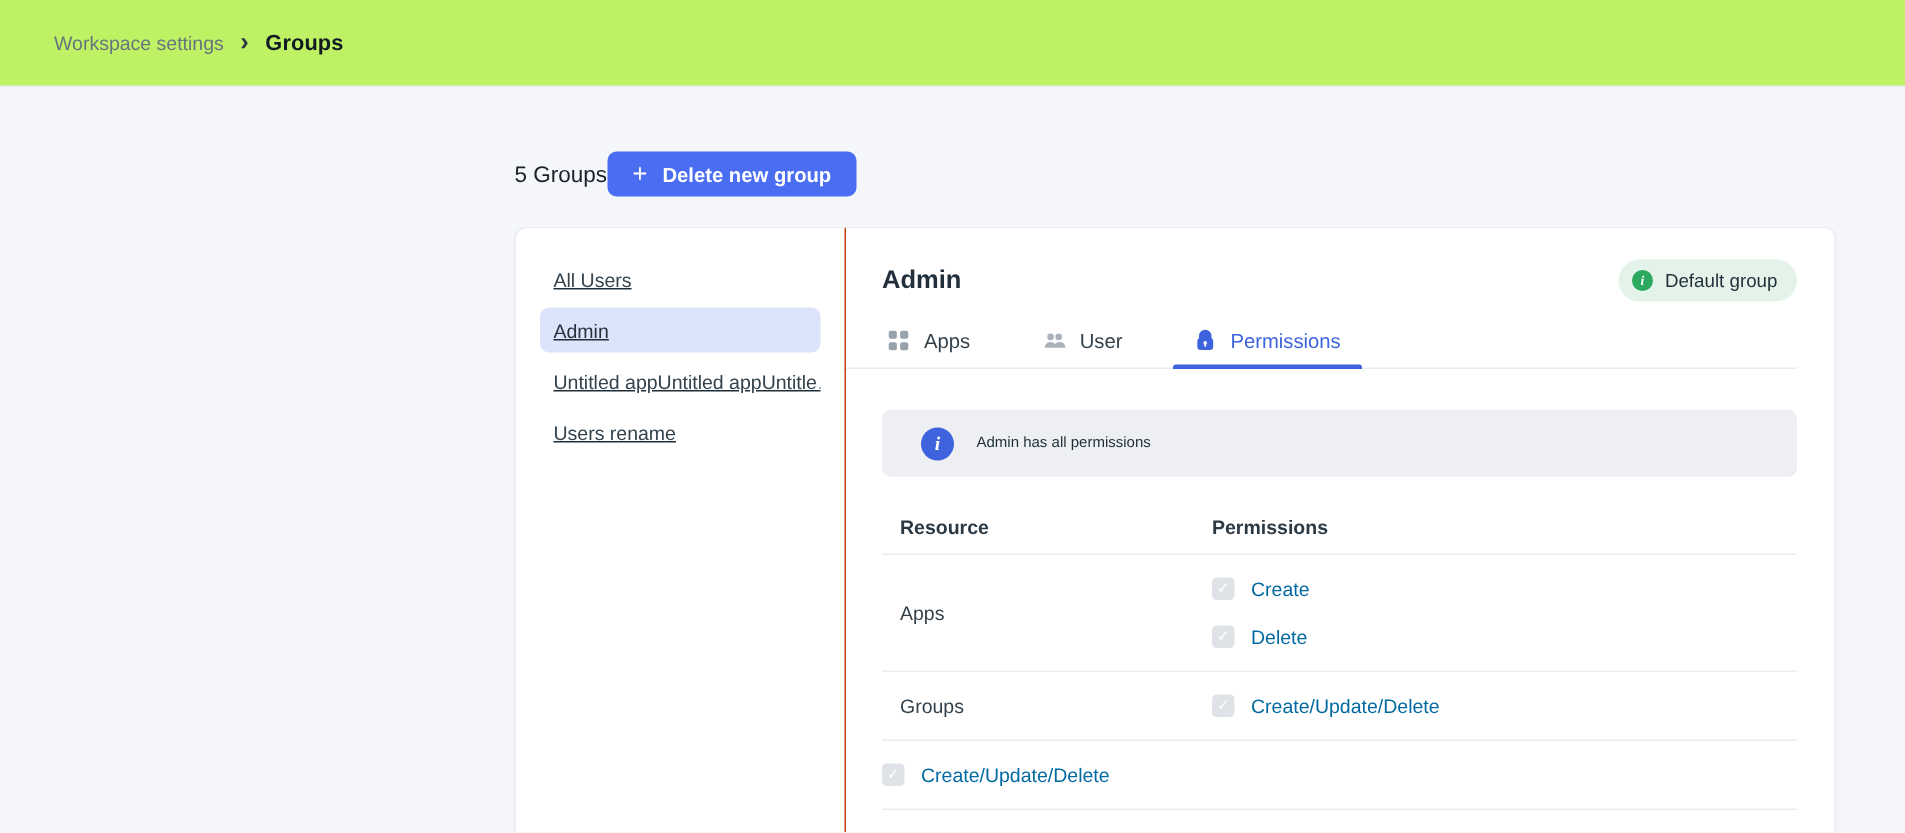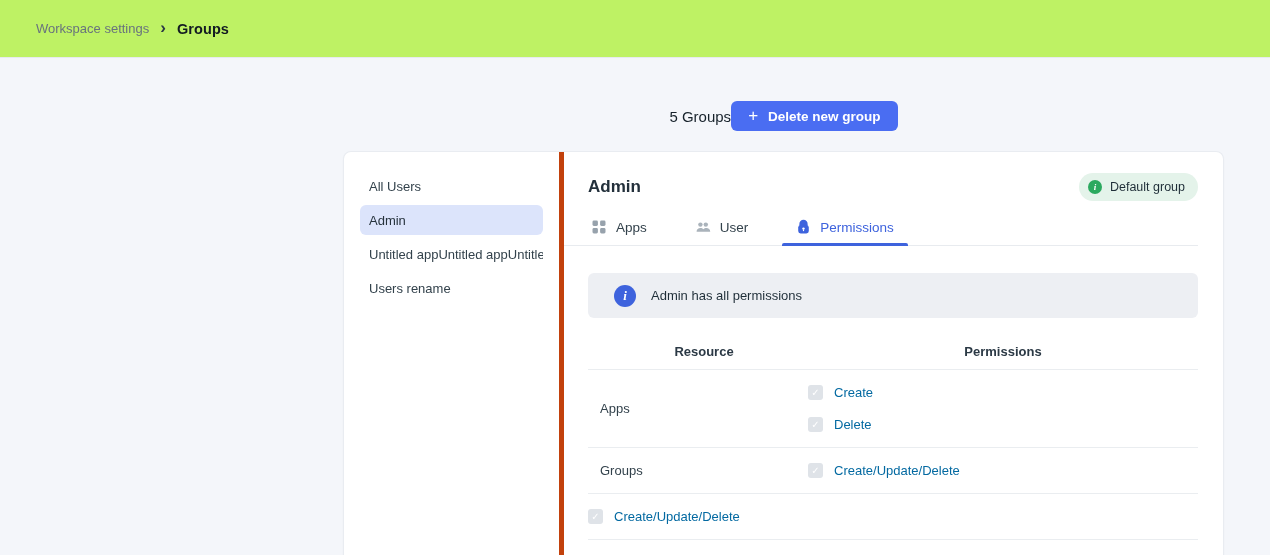--- a/index.html
+++ b/index.html
@@ -24,21 +24,21 @@
     font-size: 17px; font-weight: 700; color: #2b3945;
     margin: 0 11px; line-height: 1; transform: translateY(-1px);
   }
   .crumb-current { font-size: 14.5px; font-weight: 700; color: #121a22; letter-spacing: .1px; }
 
   
   .toolbar {
     margin: 43px 46px 0 343px;
     display: flex;
     align-items: center;
-    justify-content: center;
+    justify-content: flex-start;
     height: 30px;
   }
   .groups-count { font-size: 15px; font-weight: 500; color: #17222b; }
   .create-btn {
     height: 30px;
     background: #4a6df2;
     color: #ffffff;
     border: none;
     border-radius: 6px;
     padding: 0 17px;
@@ -63,22 +63,23 @@
     border-radius: 8px 8px 0 0;
     box-shadow: 0 1px 2px rgba(30,41,59,0.03);
     display: flex;
     overflow: hidden;
   }
 
   
   .group-list {
     width: 220px;
     flex: 0 0 220px;
-    border-right: 5px solid #c2410c;
+    border-right: 1px solid #c2410c;
     padding-top: 19px;
+    text-decoration: underline;
   }
   .group-item {
     height: 30px;
     margin: 0 16px 4px 16px;
     padding: 0 9px;
     border-radius: 6px;
     display: flex;
     align-items: center;
     font-size: 13px;
     color: #33424c;
@@ -160,30 +161,29 @@
     gap: 15px;
   }
   .banner-info-icon {
     width: 22px; height: 22px; border-radius: 50%;
     background: #3e63dd; color: #ffffff;
     font-size: 13px; font-weight: 700; font-style: italic;
     display: flex; align-items: center; justify-content: center;
     font-family: "Liberation Serif", serif;
     flex: 0 0 22px;
   }
-  .banner-text { font-size: 13px; color: #1f2e38; }
+  .banner-text { font-size: 10px; color: #1f2e38; }
 
   
   .perm-table { margin-top: 0; }
   .perm-head {
     display: grid;
     grid-template-columns: 220px 1fr;
     padding: 26px 0 10px 0;
     border-bottom: 1px solid #eaedf0;
-    text-align: center;
   }
   .perm-head .cell { font-size: 13px; font-weight: 600; color: #2b3945; padding-left: 12px; }
   .perm-head .cell.perm-col { padding-left: 0; }
 
   .perm-row {
     display: grid;
     grid-template-columns: 220px 1fr;
     align-items: center;
     border-bottom: 1px solid #eaedf0;
   }

